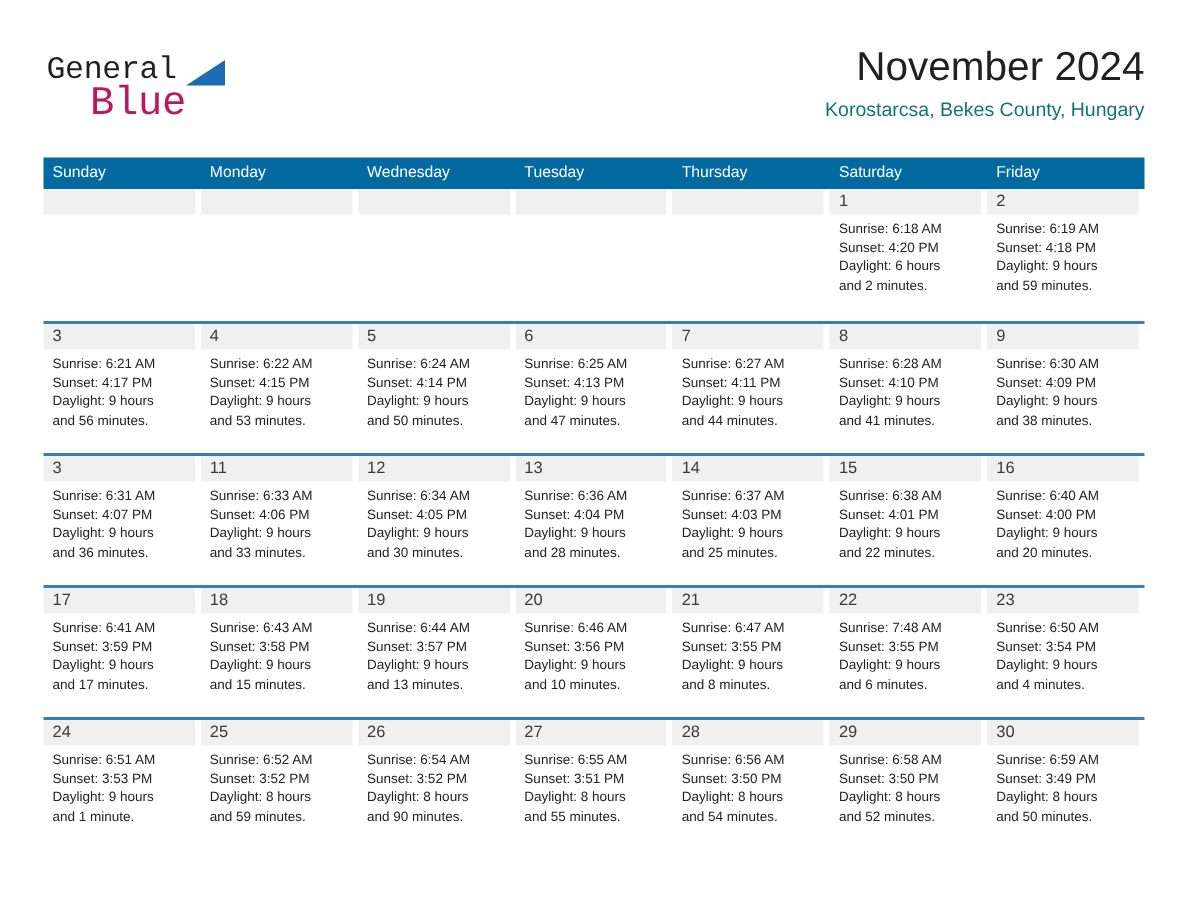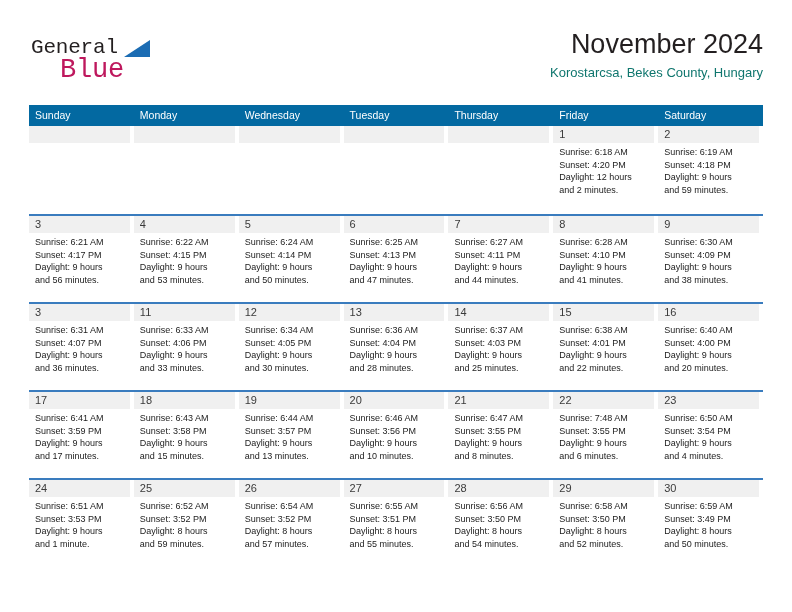--- a/index.html
+++ b/index.html
@@ -163,22 +163,22 @@
 
   </div>
 
   <div class="calendar">
     <div class="weekday-row" id="weekday-row">
         <div class="weekday">Sunday</div>
         <div class="weekday">Monday</div>
         <div class="weekday">Wednesday</div>
         <div class="weekday">Tuesday</div>
         <div class="weekday">Thursday</div>
+        <div class="weekday">Saturday</div>
         <div class="weekday">Friday</div>
-        <div class="weekday">Saturday</div>
       </div>
     <div id="weeks-container">
         <div class="week-row">
           <div class="day-cell empty">
             <div class="day-band">
               <div class="day-num"></div>
             </div>
             <div class="day-info">
               <div></div>
               <div></div>
@@ -230,21 +230,21 @@
               <div></div>
             </div>
           </div>
           <div class="day-cell">
             <div class="day-band">
               <div class="day-num">1</div>
             </div>
             <div class="day-info">
               <div>Sunrise: 6:18 AM</div>
               <div>Sunset: 4:20 PM</div>
-              <div>Daylight: 12 hours</div>
+              <div>Daylight: 6 hours</div>
               <div>and 2 minutes.</div>
             </div>
           </div>
           <div class="day-cell">
             <div class="day-band">
               <div class="day-num">2</div>
             </div>
             <div class="day-info">
               <div>Sunrise: 6:19 AM</div>
               <div>Sunset: 4:18 PM</div>
@@ -514,21 +514,21 @@
             </div>
           </div>
           <div class="day-cell">
             <div class="day-band">
               <div class="day-num">26</div>
             </div>
             <div class="day-info">
               <div>Sunrise: 6:54 AM</div>
               <div>Sunset: 3:52 PM</div>
               <div>Daylight: 8 hours</div>
-              <div>and 57 minutes.</div>
+              <div>and 90 minutes.</div>
             </div>
           </div>
           <div class="day-cell">
             <div class="day-band">
               <div class="day-num">27</div>
             </div>
             <div class="day-info">
               <div>Sunrise: 6:55 AM</div>
               <div>Sunset: 3:51 PM</div>
               <div>Daylight: 8 hours</div>

